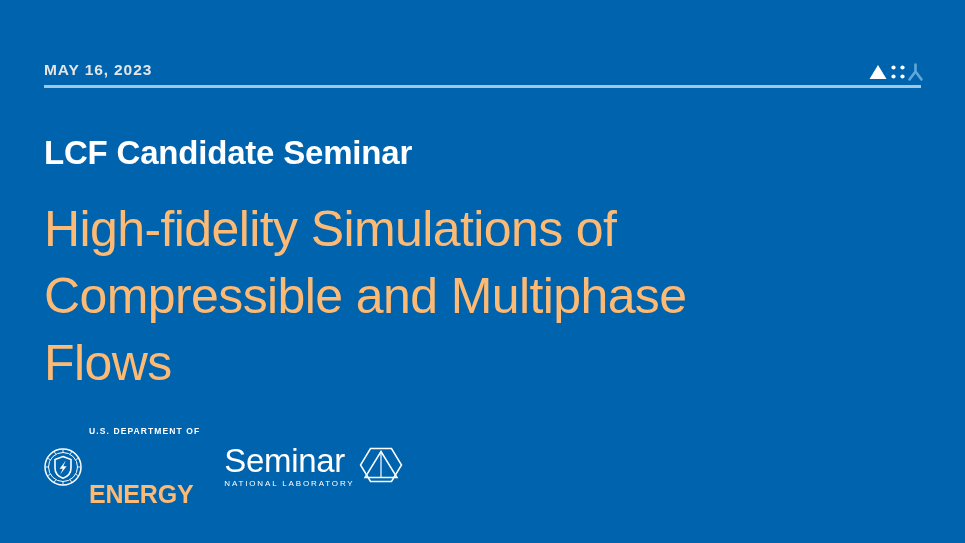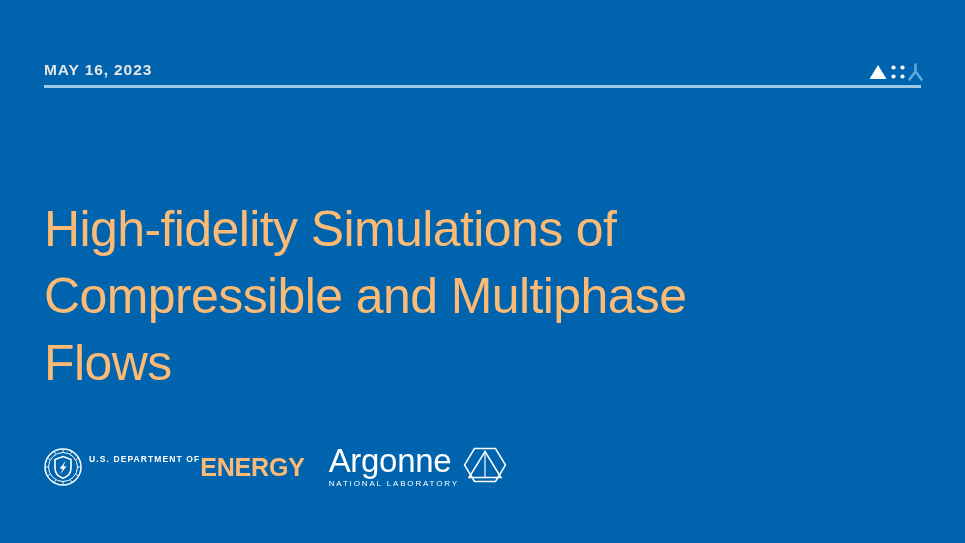--- a/index.html
+++ b/index.html
@@ -105,23 +105,24 @@
     height: 44px;
   }
   .doe-seal {
     width: 38px;
     height: 38px;
     flex: 0 0 38px;
     margin-right: 7px;
   }
   .doe-wordmark {
     display: flex;
-    flex-direction: row;
+    flex-direction: column;
     justify-content: center;
     line-height: 1;
+    gap: 44px;
   }
   .doe-dept {
     font-size: 8.5px;
     font-weight: bold;
     color: #ffffff;
     letter-spacing: 1.1px;
     white-space: nowrap;
     margin-bottom: 2px;
   }
   .doe-energy {
@@ -188,20 +189,21 @@
         <circle cx="25.5" cy="5.5" r="2.1" fill="#ffffff"></circle>
         <circle cx="34.5" cy="5.5" r="2.1" fill="#ffffff"></circle>
         <circle cx="25.5" cy="14.5" r="2.1" fill="#ffffff"></circle>
         <circle cx="34.5" cy="14.5" r="2.1" fill="#ffffff"></circle>
 
         <path d="M47.5 2.5 L47.5 9.5 M47.5 9.5 L41.5 17.5 M47.5 9.5 L53.5 17.5" stroke="#5FA8D8" stroke-width="2.6" fill="none" stroke-linecap="round"></path>
       </svg>
     </div>
   </div>
 
+  <div class="eyebrow">LCF Candidate Seminar</div>
 
   <div class="headline">
     <span class="hl-line">High-fidelity Simulations of</span>
     <span class="hl-line">Compressible and Multiphase</span>
     <span class="hl-line">Flows</span>
   </div>
 
   <div class="logos">
 
     <div class="doe-logo">
@@ -232,21 +234,21 @@
         </svg>
       </div>
       <div class="doe-wordmark">
         <div class="doe-dept">U.S. DEPARTMENT OF</div>
         <div class="doe-energy">ENERGY</div>
       </div>
     </div>
 
     <div class="argonne-logo">
       <div class="argonne-text">
-        <div class="argonne-name">Argonne</div>
+        <div class="argonne-name">Seminar</div>
         <div class="argonne-sub">NATIONAL LABORATORY</div>
       </div>
       <div class="argonne-mark">
         <svg width="44" height="38" viewBox="0 0 44 38" xmlns="http://www.w3.org/2000/svg">
 
           <path d="M11.5 2.5 L32.5 2.5 L42.5 19 L32.5 35.5 L11.5 35.5 L1.5 19 Z" fill="none" stroke="#ffffff" stroke-width="1.5"></path>
 
           <path d="M22 5.5 L38 31.5 L6 31.5 Z" fill="none" stroke="#ffffff" stroke-width="1.5"></path>
 
           <path d="M22 5.5 L22 31.5" fill="none" stroke="#ffffff" stroke-width="1.2"></path>

